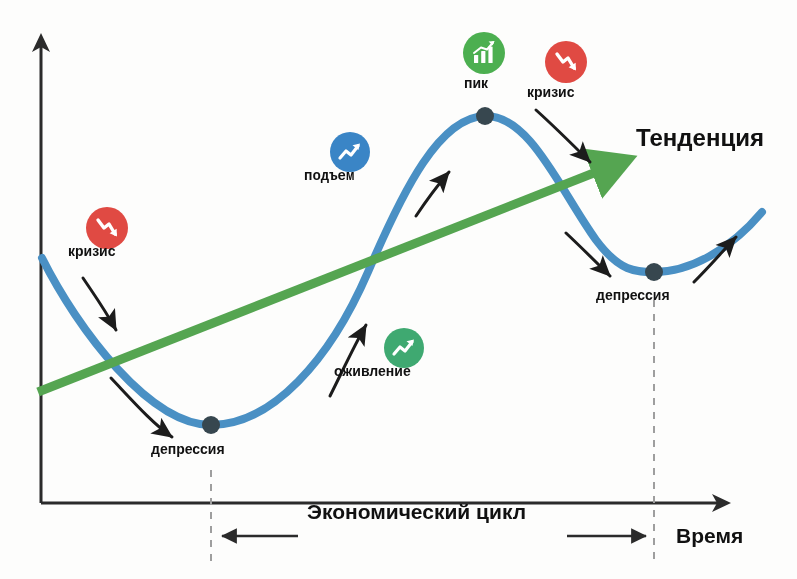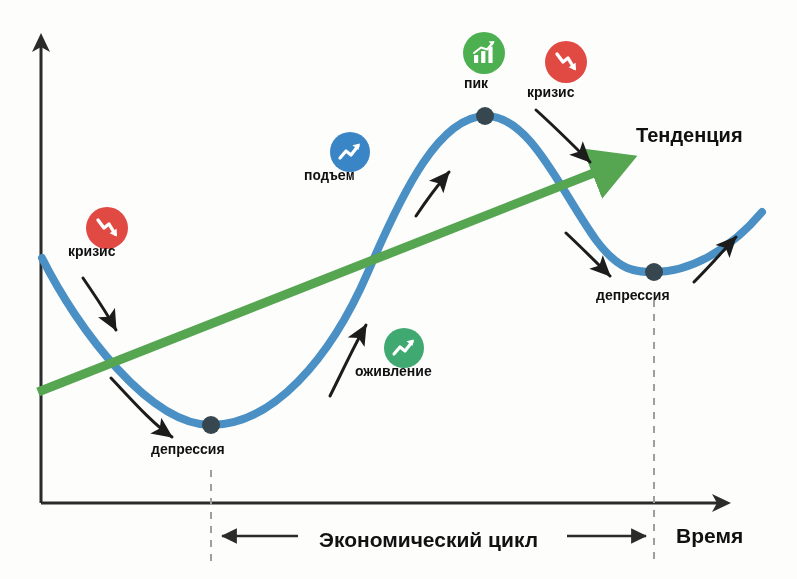--- a/index.html
+++ b/index.html
@@ -27,21 +27,21 @@
   .lbl {
     position: absolute;
     color: #111111;
     font-weight: bold;
     white-space: nowrap;
     line-height: 1.18;
   }
   .lbl-phase { font-size: 14px; }
   .lbl-axis  { font-size: 21px; }
   .lbl-cycle { font-size: 21px; }
-  .lbl-trend { font-size: 20px; text-align: left; }
+  .lbl-trend { font-size: 24px; text-align: left; }
   .badge {
     position: absolute;
     border-radius: 50%;
   }
   .badge svg { display: block; }
 </style>
 </head>
 <body>
 
 <div id="stage">
@@ -142,33 +142,33 @@
 
   <div class="badge" style="left:545px; top:41px; width:42px; height:42px; background:#e04a43;">
     <svg width="42" height="42" viewBox="0 0 42 42">
       <path d="M12,13 L18,21 L23,17 L29,27" fill="none" stroke="#ffffff" stroke-width="3.4" stroke-linecap="round" stroke-linejoin="round"></path>
       <path d="M31,29.5 L30.6,21.8 L23.6,26.2 z" fill="#ffffff"></path>
     </svg>
   </div>
 
   <div class="lbl lbl-phase" style="left:68px; top:243px;">кризис</div>
 
-  <div class="lbl lbl-phase" style="left:334px; top:363px;margin-left:21px;">оживление</div>
+  <div class="lbl lbl-phase" style="left:334px; top:363px;">оживление</div>
 
   <div class="lbl lbl-phase" style="left:151px; top:441px;">депрессия</div>
 
   <div class="lbl lbl-phase" style="left:304px; top:168px;font-family:Liberation Mono, monospace;">подъем</div>
 
   <div class="lbl lbl-phase" style="left:464px; top:75px;">пик</div>
 
   <div class="lbl lbl-phase" style="left:527px; top:84px;">кризис</div>
 
   <div class="lbl lbl-phase" style="left:596px; top:287px;">депрессия</div>
 
   <div class="lbl lbl-trend" style="left:636px; top:124px;">
     <div>Тенденция</div>
   </div>
 
-  <div class="lbl lbl-cycle" style="left:307px; top:528px;margin-left:12px;">Экономический цикл</div>
+  <div class="lbl lbl-cycle" style="left:307px; top:500px;">Экономический цикл</div>
 
   <div class="lbl lbl-axis" style="left:676px; top:524px;">Время</div>
 
 </div>
 
 </body></html>

